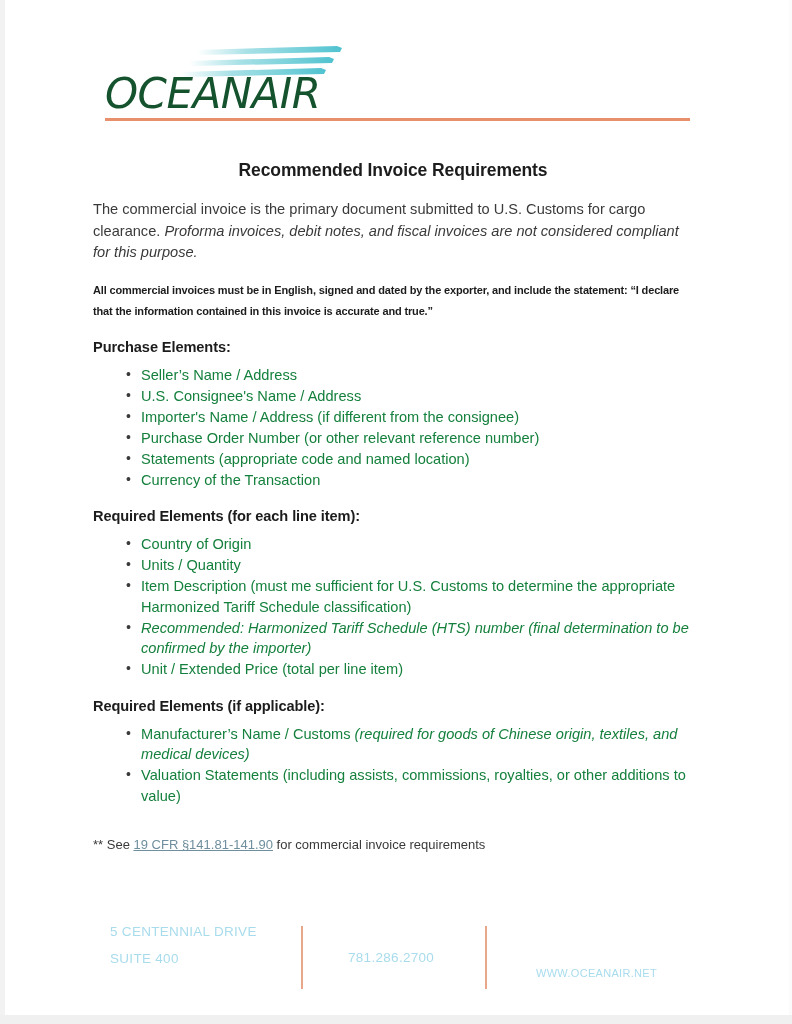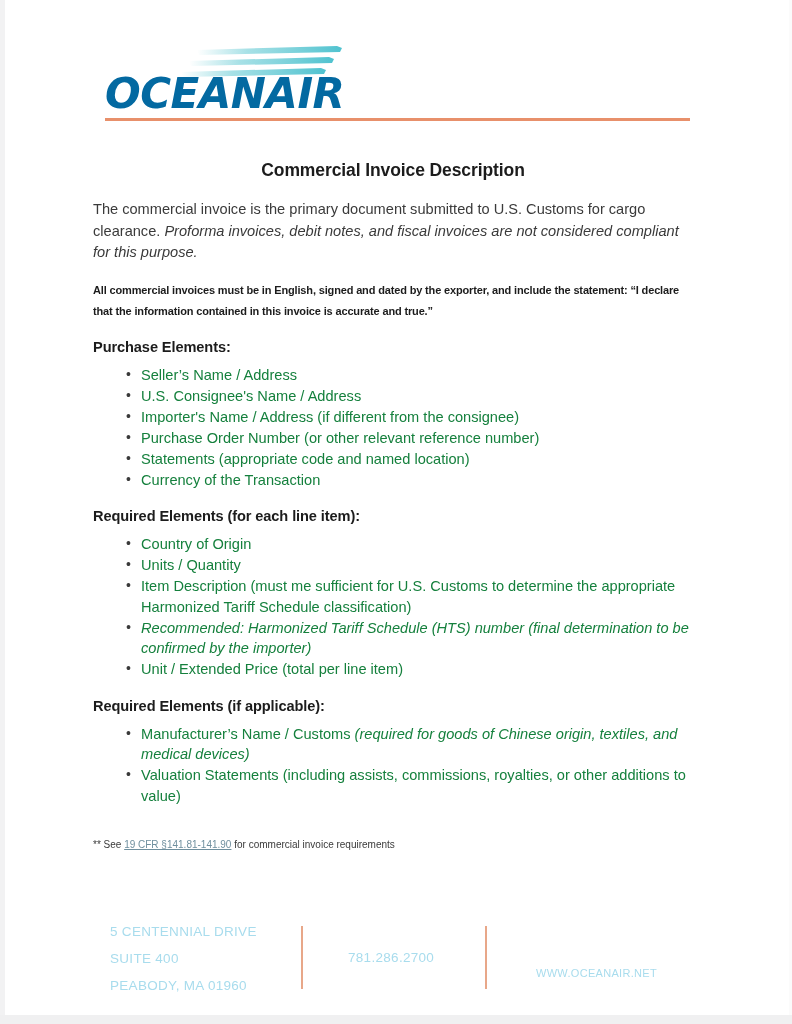--- a/index.html
+++ b/index.html
@@ -58,24 +58,24 @@
     top: 2px;
     width: 165px;
     height: 34px;
   }
   .logo-text {
     position: absolute;
     left: 0;
     top: 28px;
     font-family: "DejaVu Sans", sans-serif;
     font-size: 42px;
-    font-weight: bold;
+    font-weight: normal;
     font-style: italic;
     letter-spacing: -0.5px;
-    color: #0369a1;
+    color: #14532d;
     line-height: 44px;
     white-space: nowrap;
   }
   .header-rule {
     position: absolute;
     left: 0;
     top: 74px;
     width: 585px;
     height: 3px;
     background: #e8906b;
@@ -137,21 +137,21 @@
     left: -15px;
     top: -1px;
     font-size: 14px;
     color: #3a3a3a;
   }
   ul.req-list li em { font-style: italic; }
   ul.req-list li.italic-item { font-style: italic; }
 
   p.footnote {
     margin: 28px 0 0 0;
-    font-size: 10px;
+    font-size: 13px;
     line-height: 21px;
     color: #3a3a3a;
   }
   a.cfr-link {
     color: #6f8f9e;
     text-decoration: underline;
   }
 
   
   .footer {
@@ -227,21 +227,21 @@
         <polygon points="12,15 152,11 157,13 155,17 14,20" fill="url(#sw)"></polygon>
         <polygon points="4,26 144,22 149,24 147,28 6,31" fill="url(#sw)"></polygon>
       </svg>
       <div class="logo-text">OCEANAIR</div>
     </div>
     <div class="header-rule"></div>
   </div>
 
   <div class="content">
 
-    <h1 class="doc-title">Commercial Invoice Description</h1>
+    <h1 class="doc-title">Recommended Invoice Requirements</h1>
 
     <p class="para"><span>The commercial invoice is the primary document submitted to U.S. Customs for cargo clearance. </span><em>Proforma invoices, debit notes, and fiscal invoices are not considered compliant for this purpose.</em></p>
 
     <p class="strong-block">All commercial invoices must be in English, signed and dated by the exporter, and include the statement: “I declare that the information contained in this invoice is accurate and true.”</p>
 
     <h2 class="section-head">Purchase Elements:</h2>
     <ul class="req-list">
       <li>Seller’s Name / Address</li>
       <li>U.S. Consignee's Name / Address</li>
       <li>Importer's Name / Address (if different from the consignee)</li>
@@ -266,21 +266,20 @@
     </ul>
 
     <p class="footnote"><span>** See </span><a class="cfr-link" href="#">19 CFR §141.81-141.90</a><span> for commercial invoice requirements</span></p>
 
   </div>
 
   <div class="footer">
     <div class="footer-address">
       <div>5 CENTENNIAL DRIVE</div>
       <div>SUITE 400</div>
-      <div>PEABODY, MA 01960</div>
     </div>
     <div class="footer-divider-1"></div>
     <div class="footer-phone">781.286.2700</div>
     <div class="footer-divider-2"></div>
     <div class="footer-web">WWW.OCEANAIR.NET</div>
   </div>
 
 </div>
 
 </body></html>

